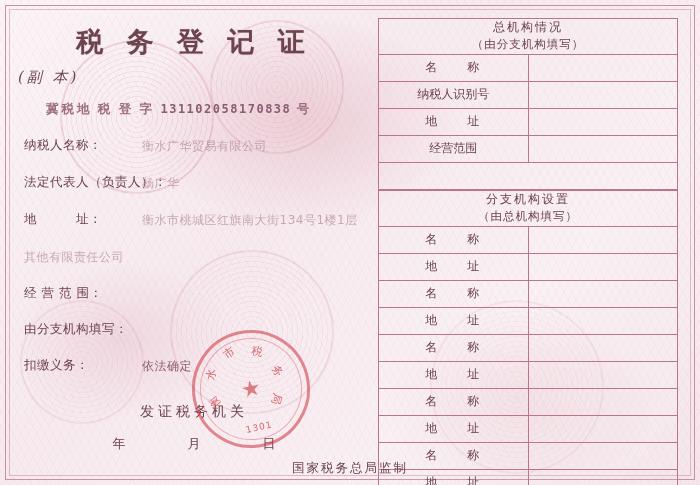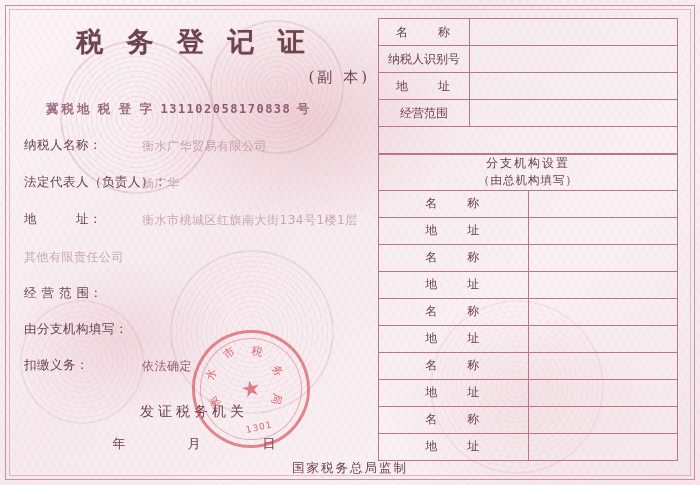--- a/index.html
+++ b/index.html
@@ -72,26 +72,27 @@
     text-align: center;
     font-family: "DejaVu Serif", "Liberation Serif", serif;
     font-size: 27px;
     letter-spacing: 7px;
     color: #6e4350;
     font-weight: bold;
     margin-top: 10px;
     text-shadow: 0 0 1px rgba(110,67,80,0.4);
   }
   .subtitle {
-    text-align: right;
+    text-align: left;
     font-family: "DejaVu Serif", "Liberation Serif", serif;
     font-size: 15px;
     letter-spacing: 3px;
     color: #6e4350;
     margin-top: 8px;
+    font-style: italic;
   }
   .codeline {
     margin-top: 14px;
     padding-left: 28px;
     font-size: 12.5px;
     color: #9c6d80;
     letter-spacing: 1px;
     white-space: nowrap;
     font-weight: bold;
   }
@@ -319,20 +320,26 @@
         <span style="transform: translate(34.6638px, -19.8124px) rotate(70.8deg);">务</span>
         <span style="transform: translate(32.0838px, 13.7178px) rotate(118deg);">局</span>
       </div>
     <div class="bottom-text">1301</div>
   </div>
 
   <div class="right-pane">
     <table class="grid">
       <tbody>
         <tr>
+          <td class="hdr" colspan="2">
+            <span>总机构情况</span><br>
+            <span class="l2">（由分支机构填写）</span>
+          </td>
+        </tr>
+        <tr>
           <td class="key">名　　称</td>
           <td class="val"></td>
         </tr>
         <tr>
           <td class="key wide">纳税人识别号</td>
           <td class="val"></td>
         </tr>
         <tr>
           <td class="key">地　　址</td>
           <td class="val"></td>

